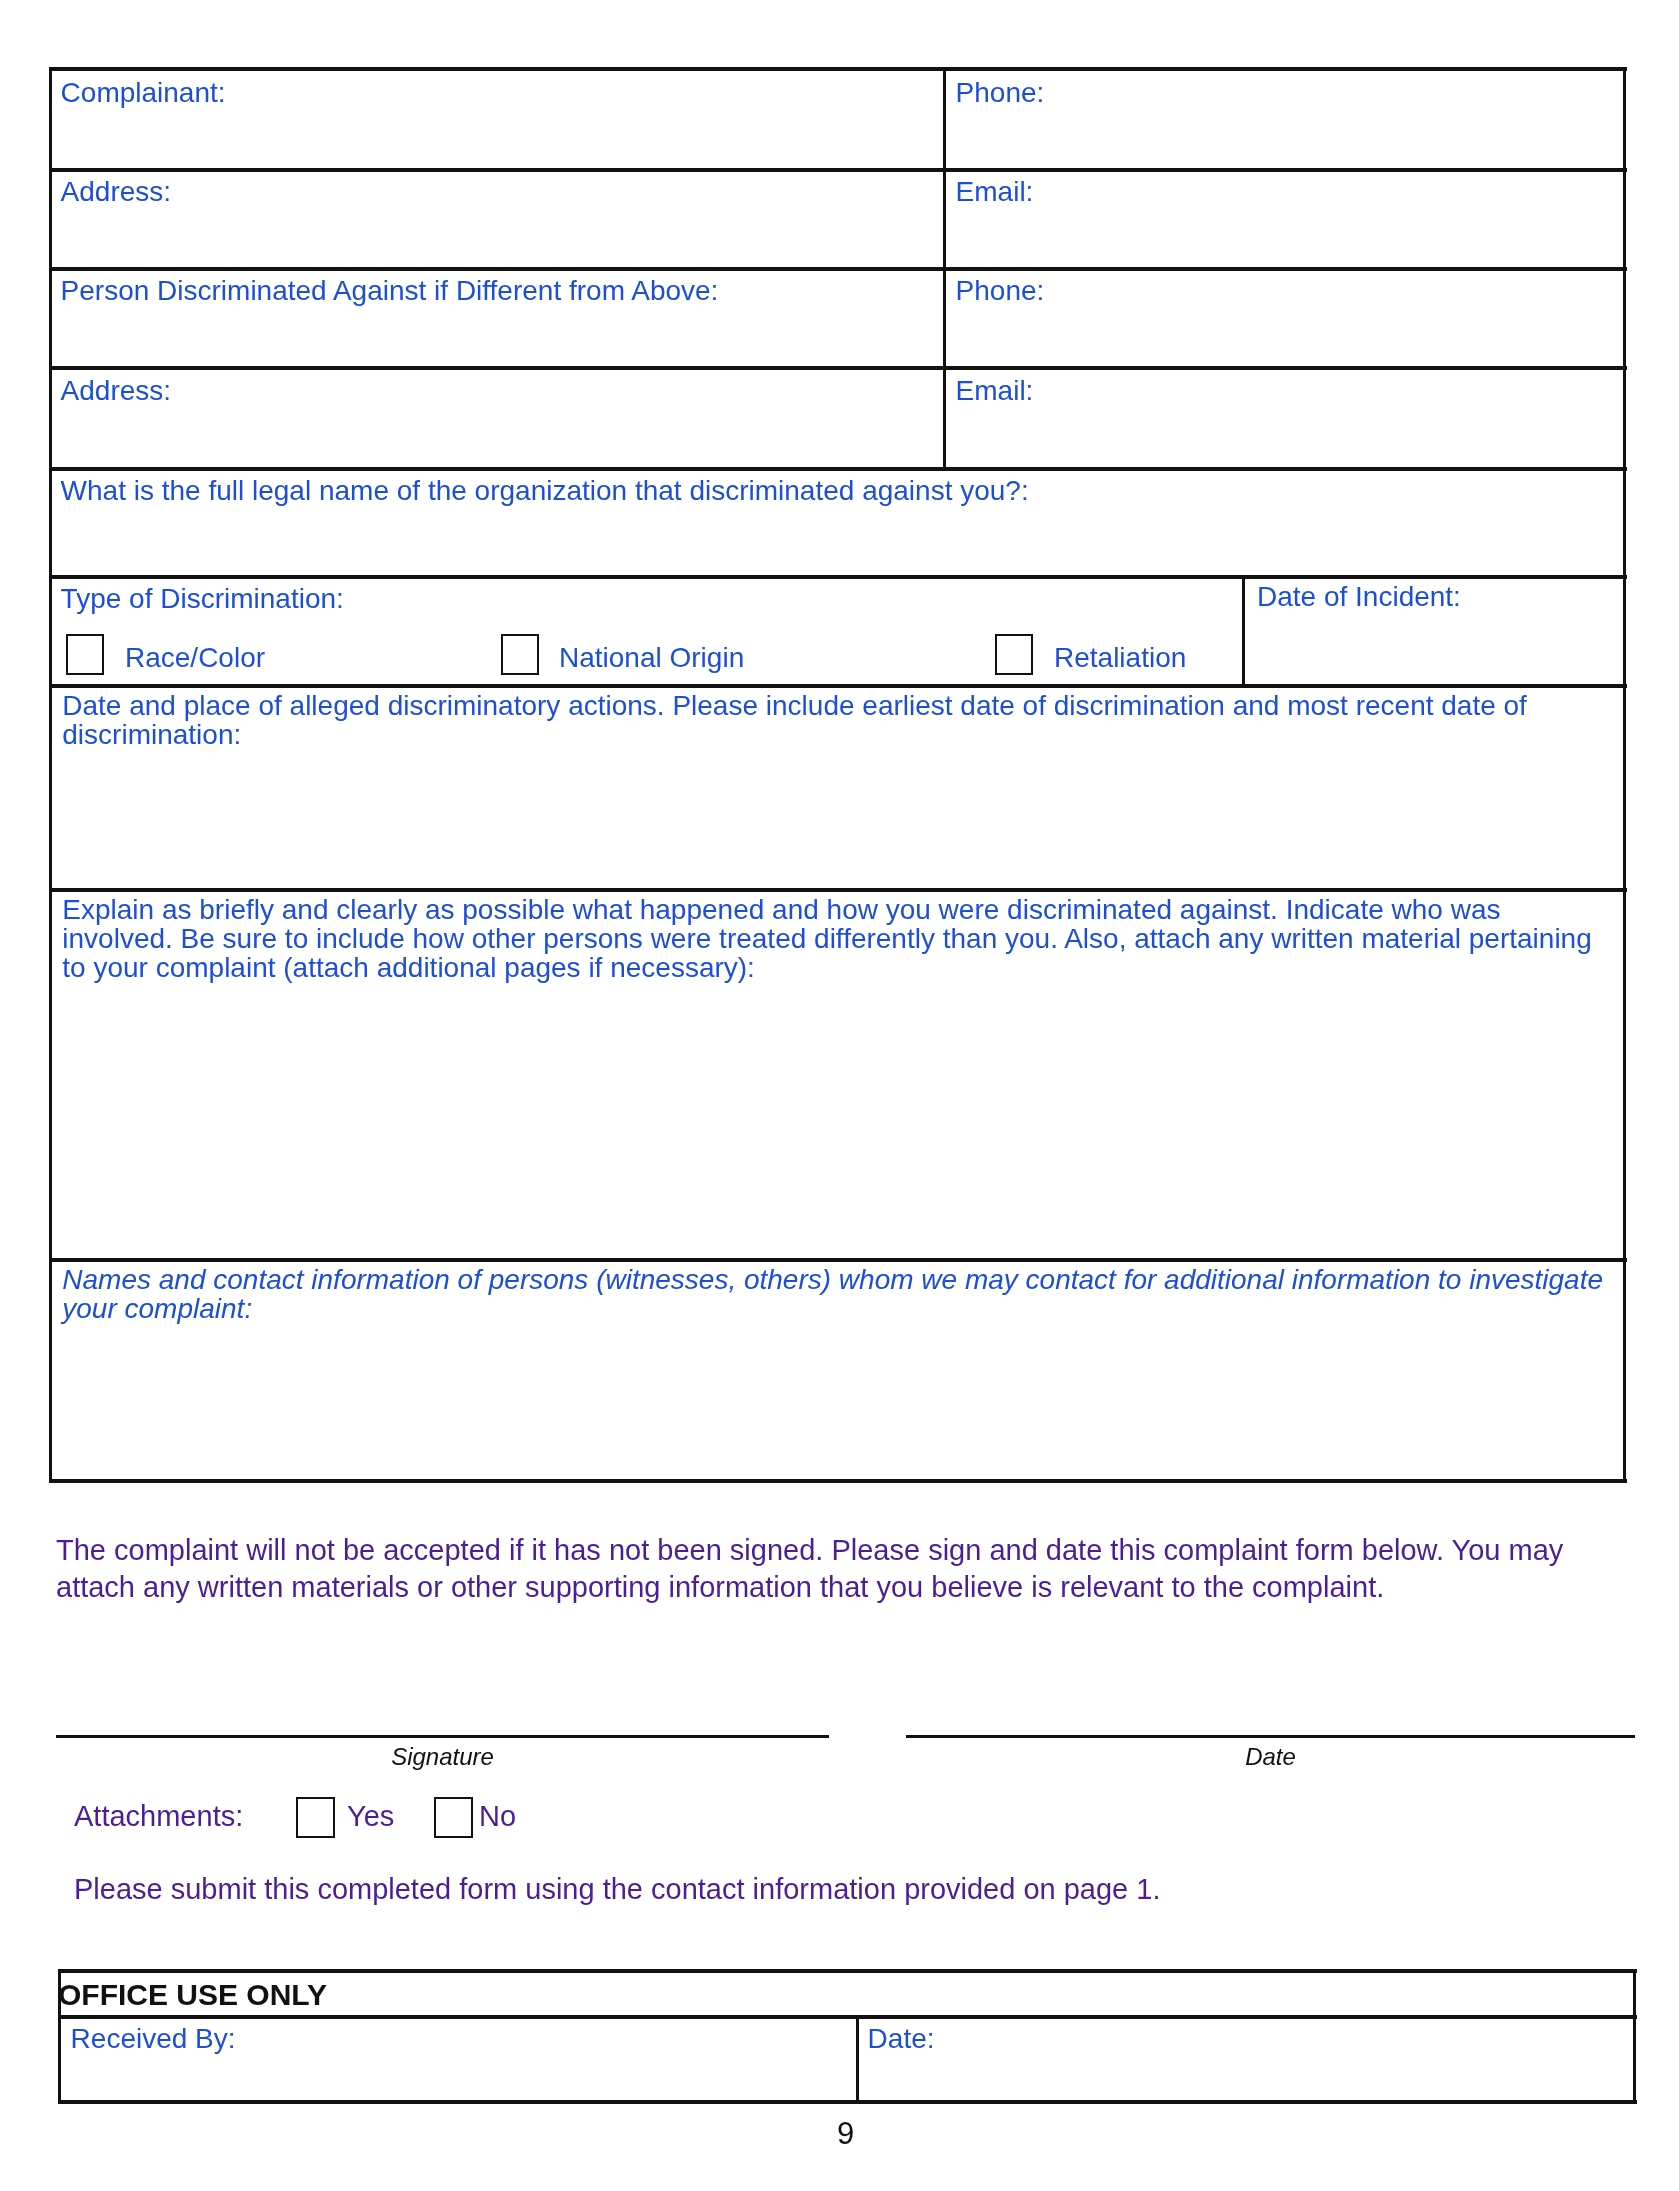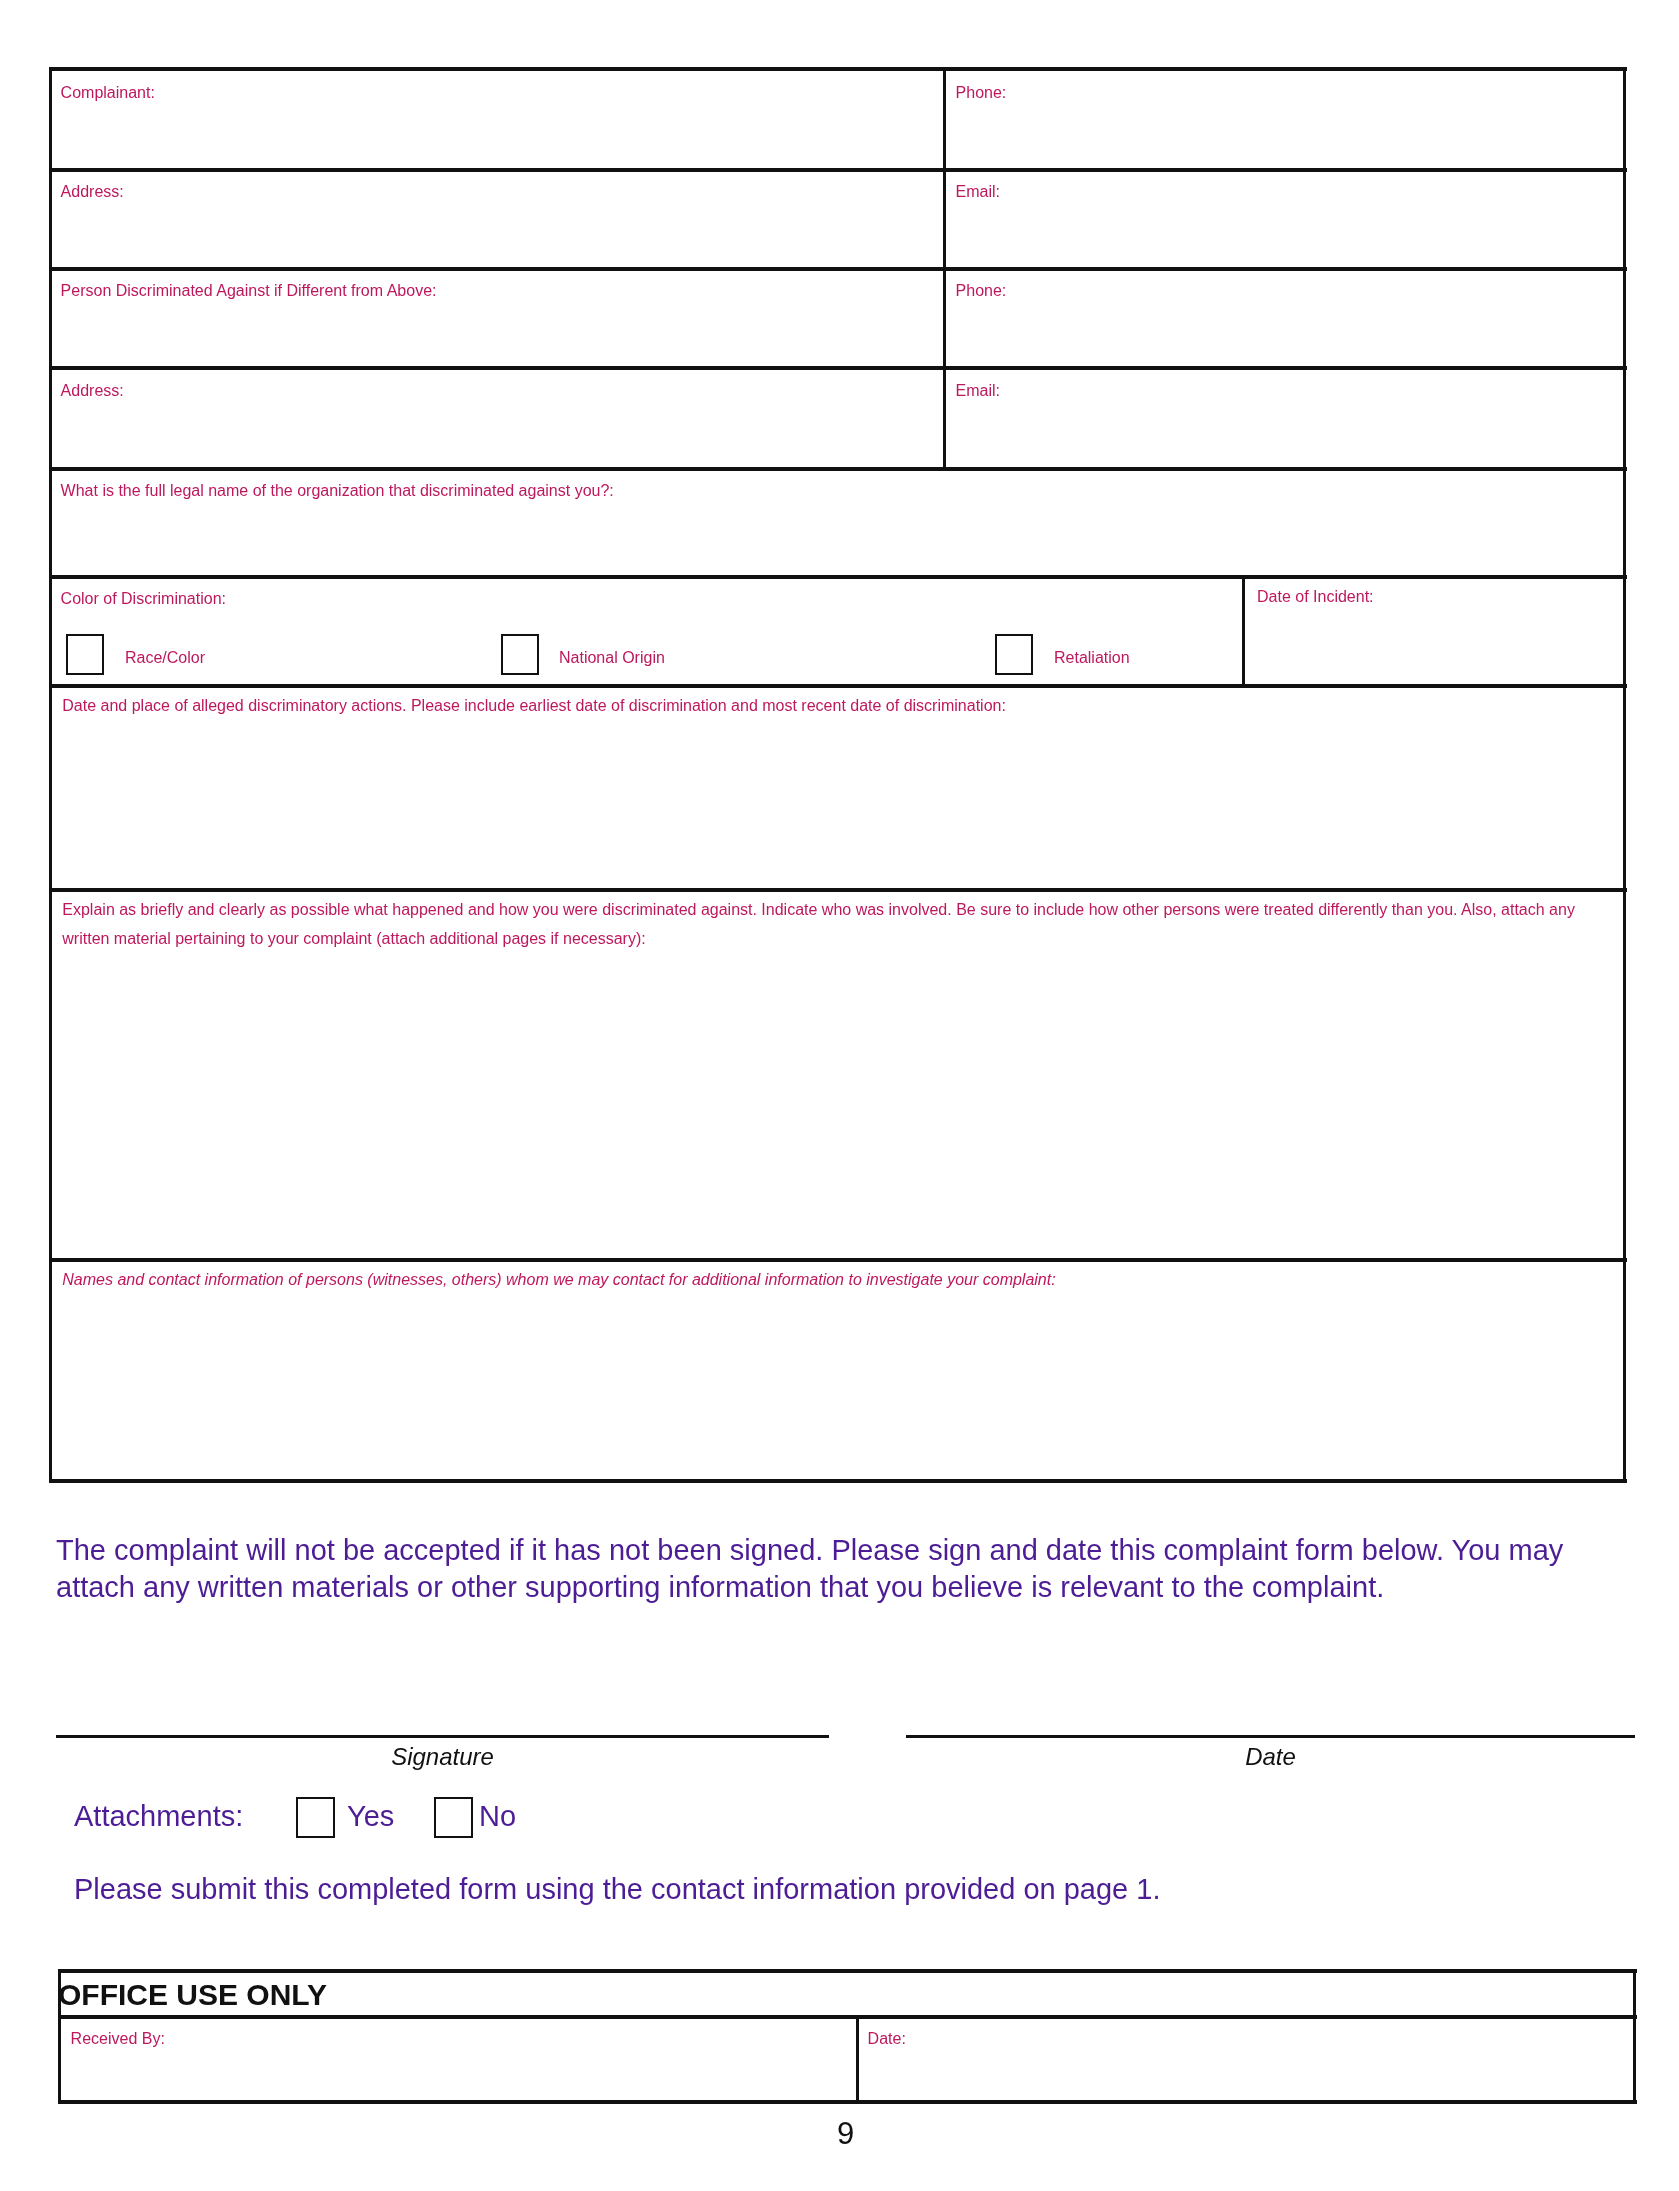--- a/index.html
+++ b/index.html
@@ -1,21 +1,21 @@
 <!DOCTYPE html>
 <html style="font-size:13.7px"><head>
 <meta charset="utf-8">
 <style>
   html, body { margin:0; padding:0; background:#ffffff; }
   body { width:1680px; height:2192px; position:relative; overflow:hidden;
          font-family:"Liberation Sans", "DejaVu Sans", sans-serif; color:#111; }
   .abs { position:absolute; }
   .line-h { position:absolute; height:4.3px; background:#111; }
   .line-v { position:absolute; width:3.4px; background:#111; }
-  .lbl { position:absolute; font-size:16px; line-height:29px; color:#be185d; }
+  .lbl { position:absolute; font-size:28px; line-height:29px; color:#1d4ed8; }
   .cell { position:absolute; }
   .cb { position:absolute; width:38px; height:41px; border:2.6px solid #111; box-sizing:border-box; background:#fff; cursor:pointer; }
   .para { position:absolute; font-size:29px; line-height:37px; color:#4c1d95; }
   .ital { position:absolute; font-size:24px; font-style:italic; color:#111; text-align:center; }
 </style>
 </head>
 <body>
 
 <div>
 
@@ -61,21 +61,21 @@
   </div>
   <div class="cell" style="left:947px; top:371px; width:676px; height:96px;">
     <span class="lbl" style="left:8.6px; top:5.1px;">Email:</span>
   </div>
 
   <div class="cell" style="left:52px; top:471px; width:1571px; height:104px;">
     <span class="lbl" style="left:8.6px; top:5.1px;">What is the full legal name of the organization that discriminated against you?:</span>
   </div>
 
   <div class="cell" style="left:52px; top:580px; width:1190px; height:104px;">
-    <span class="lbl" style="left:8.6px; top:4.3px;">Color of Discrimination:</span>
+    <span class="lbl" style="left:8.6px; top:4.3px;">Type of Discrimination:</span>
     <div class="cb" style="left:13.7px; top:54px;"></div>
     <span class="lbl" style="left:73px; top:63px;">Race/Color</span>
     <div class="cb" style="left:449px; top:54px;"></div>
     <span class="lbl" style="left:507px; top:63px;">National Origin</span>
     <div class="cb" style="left:943px; top:54px;"></div>
     <span class="lbl" style="left:1002px; top:63px;">Retaliation</span>
   </div>
   <div class="cell" style="left:1246px; top:580px; width:378px; height:104px;">
     <span class="lbl" style="left:11px; top:1.7px;">Date of Incident:</span>
   </div>

